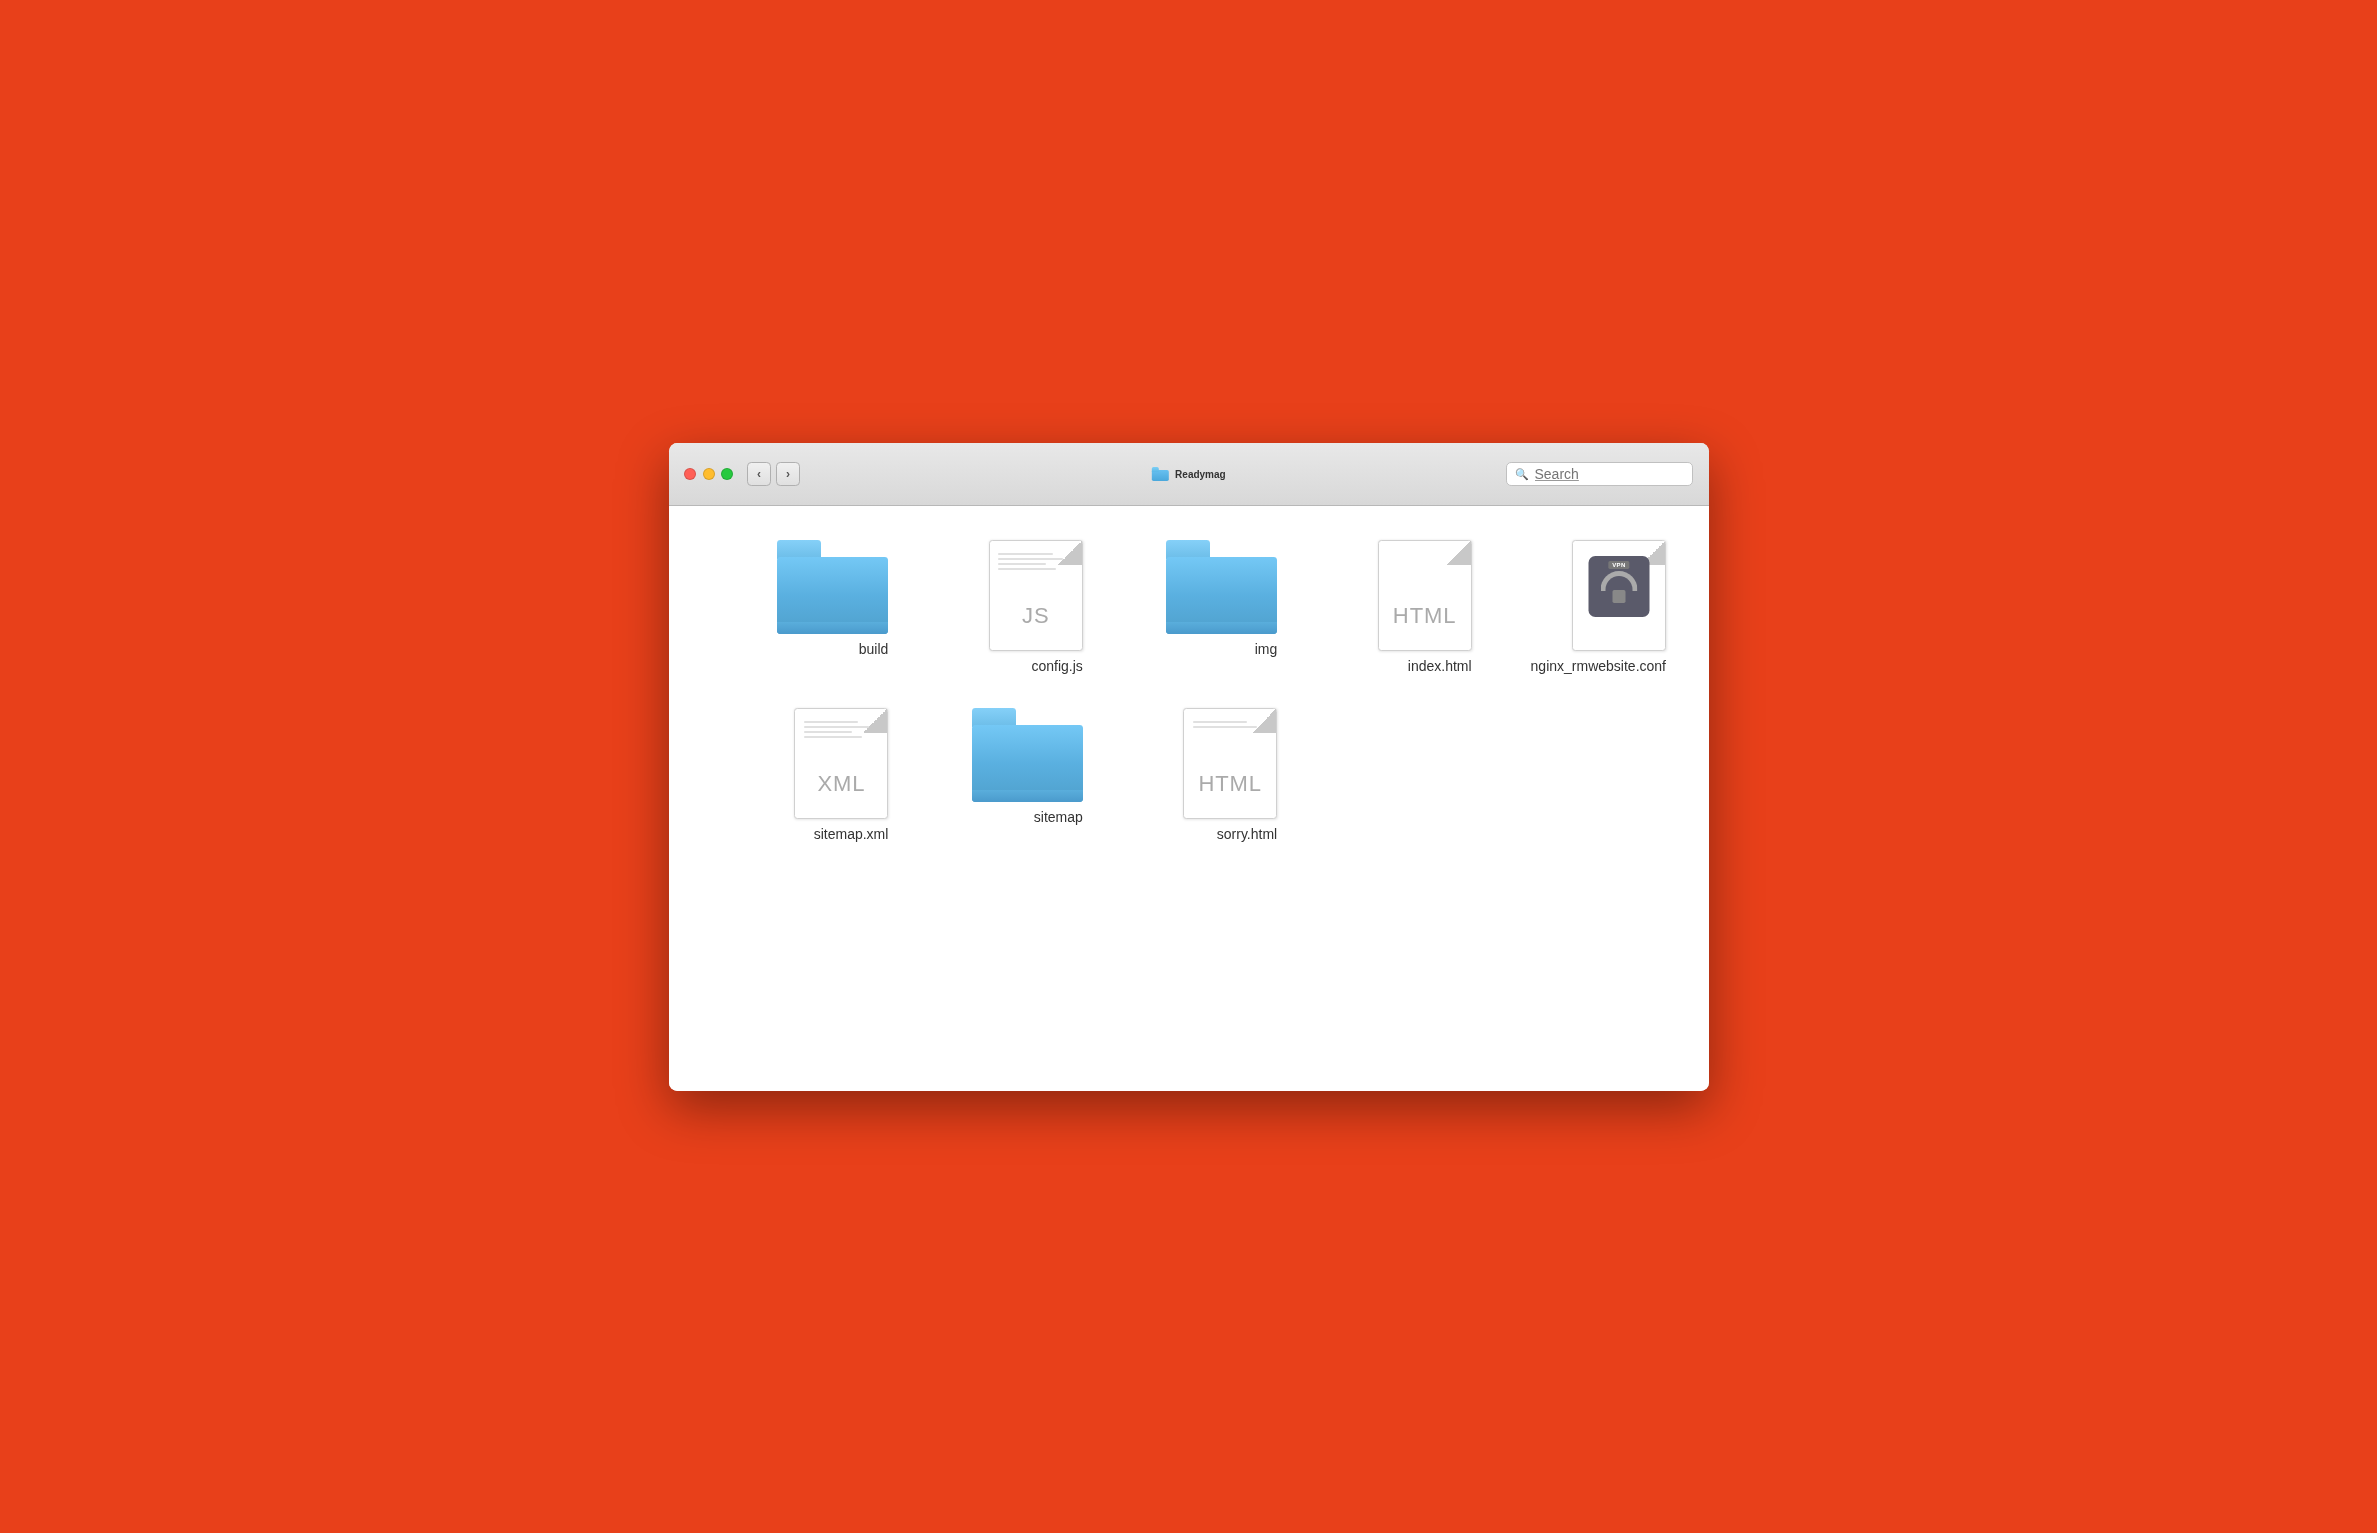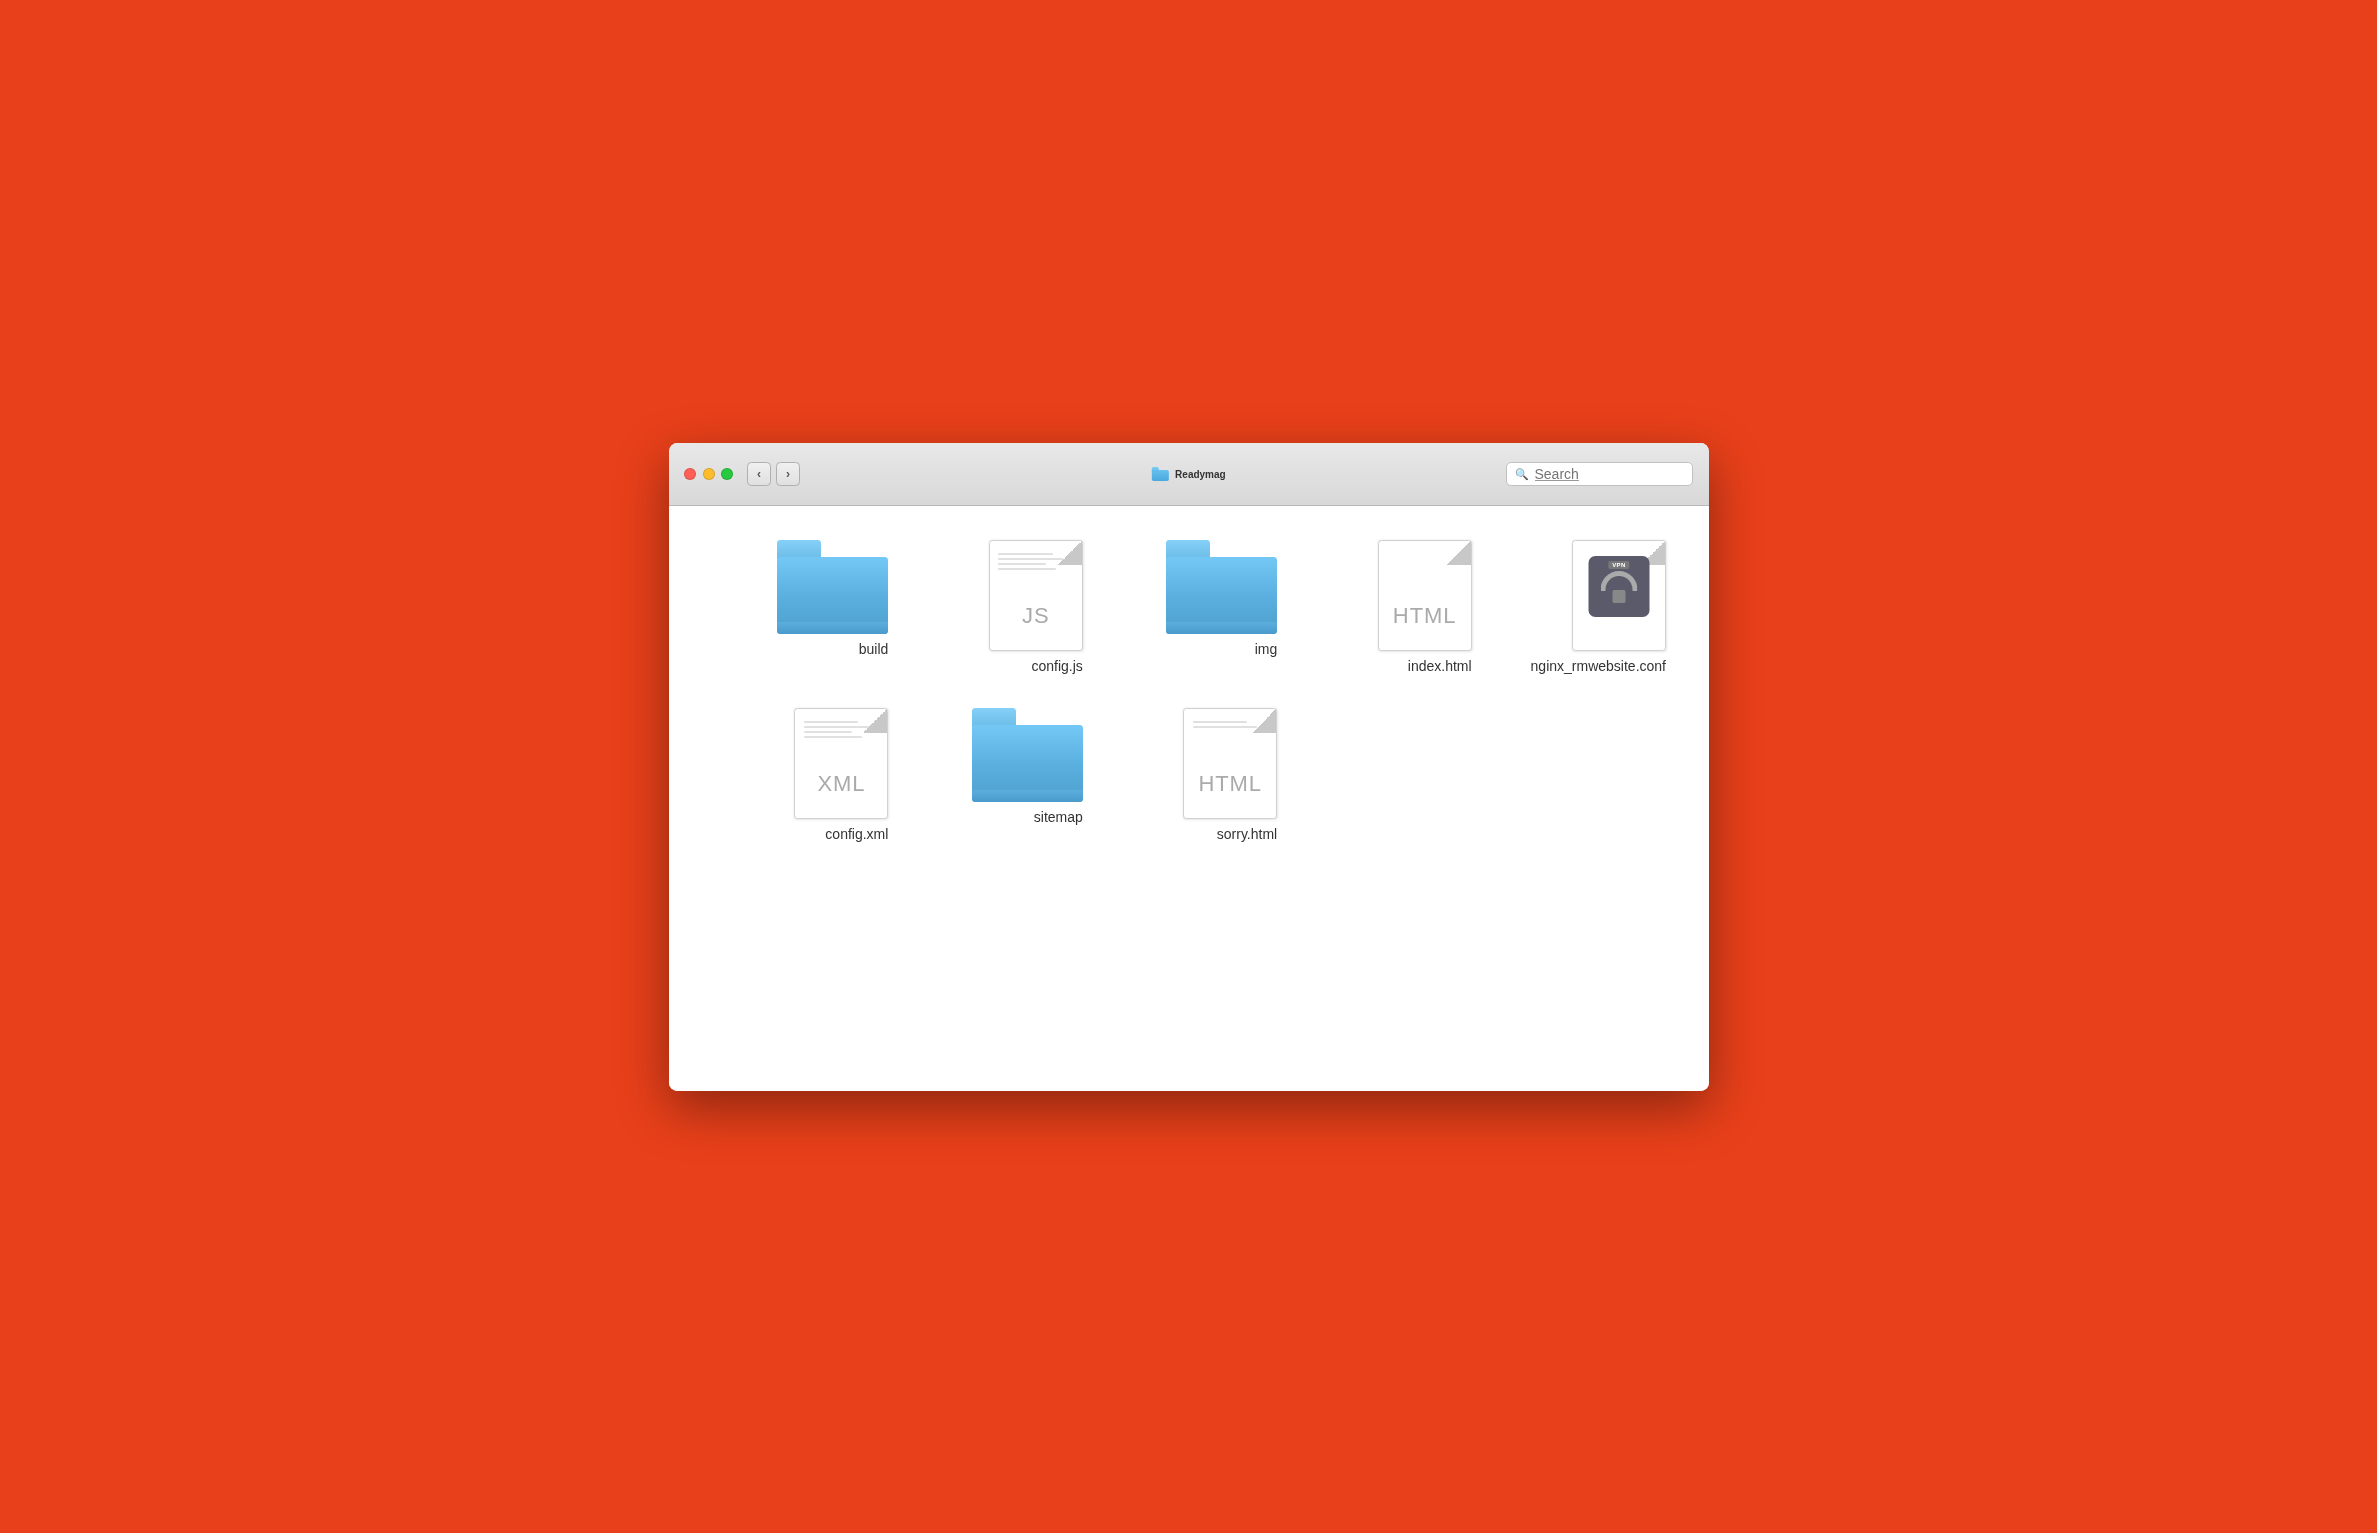--- a/index.html
+++ b/index.html
@@ -456,21 +456,21 @@
           <div class="doc-corner-fold"></div>
           <div class="doc-lines">
             <div class="doc-line"></div>
             <div class="doc-line"></div>
             <div class="doc-line"></div>
             <div class="doc-line"></div>
           </div>
           <div class="doc-type-label">XML</div>
         </div>
       </div>
-      <span class="file-label">config.xml</span>
+      <span class="file-label">sitemap.xml</span>
     </div>
 
     <div class="file-item">
       <div class="folder-icon">
         <div class="folder-tab"></div>
         <div class="folder-body"></div>
       </div>
       <span class="file-label">sitemap</span>
     </div>
 

